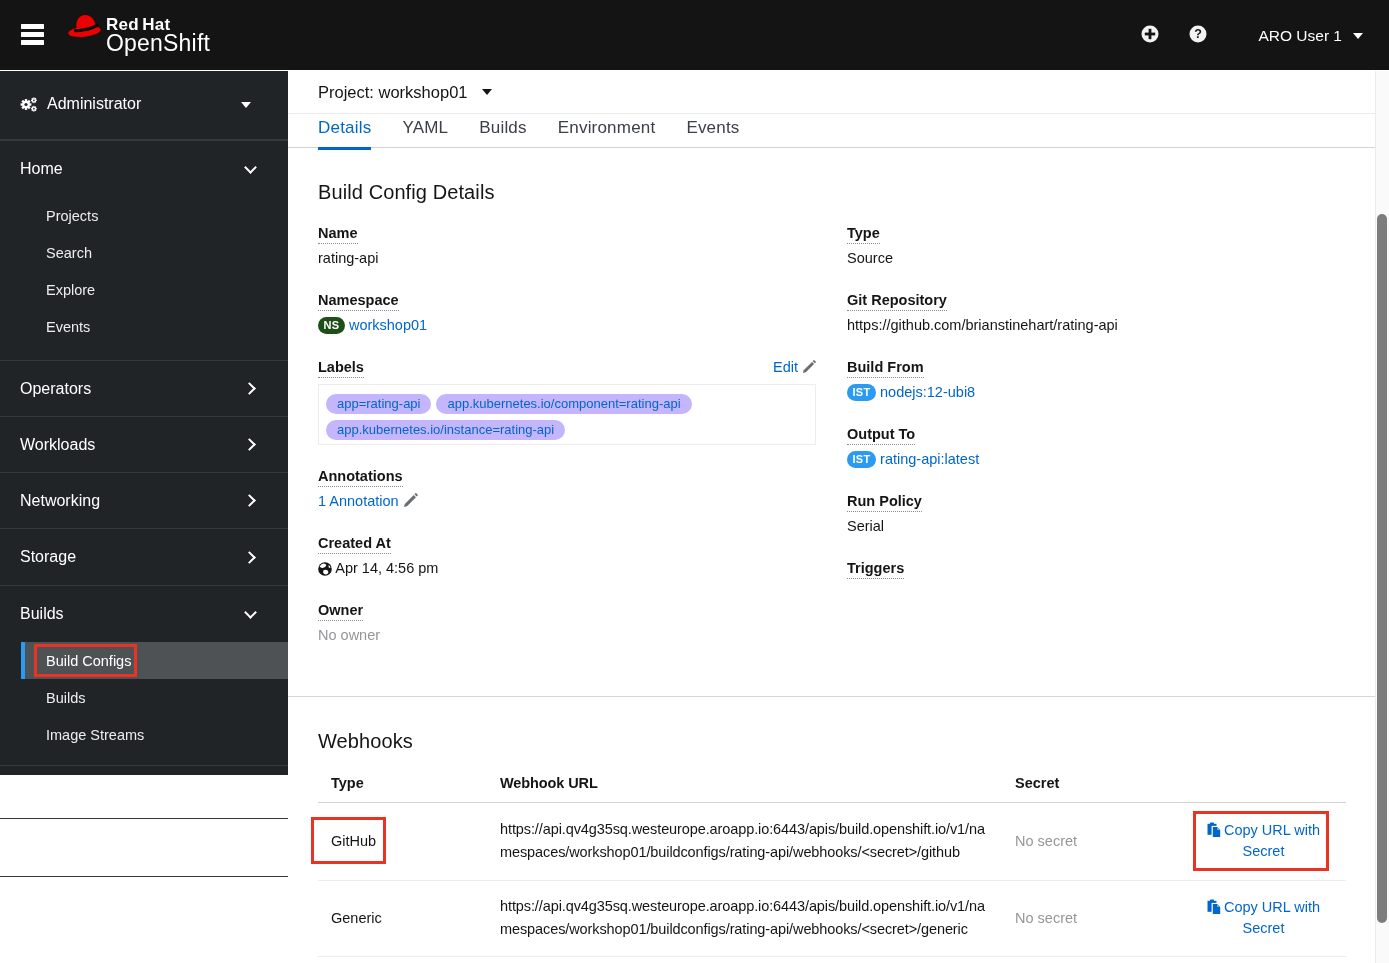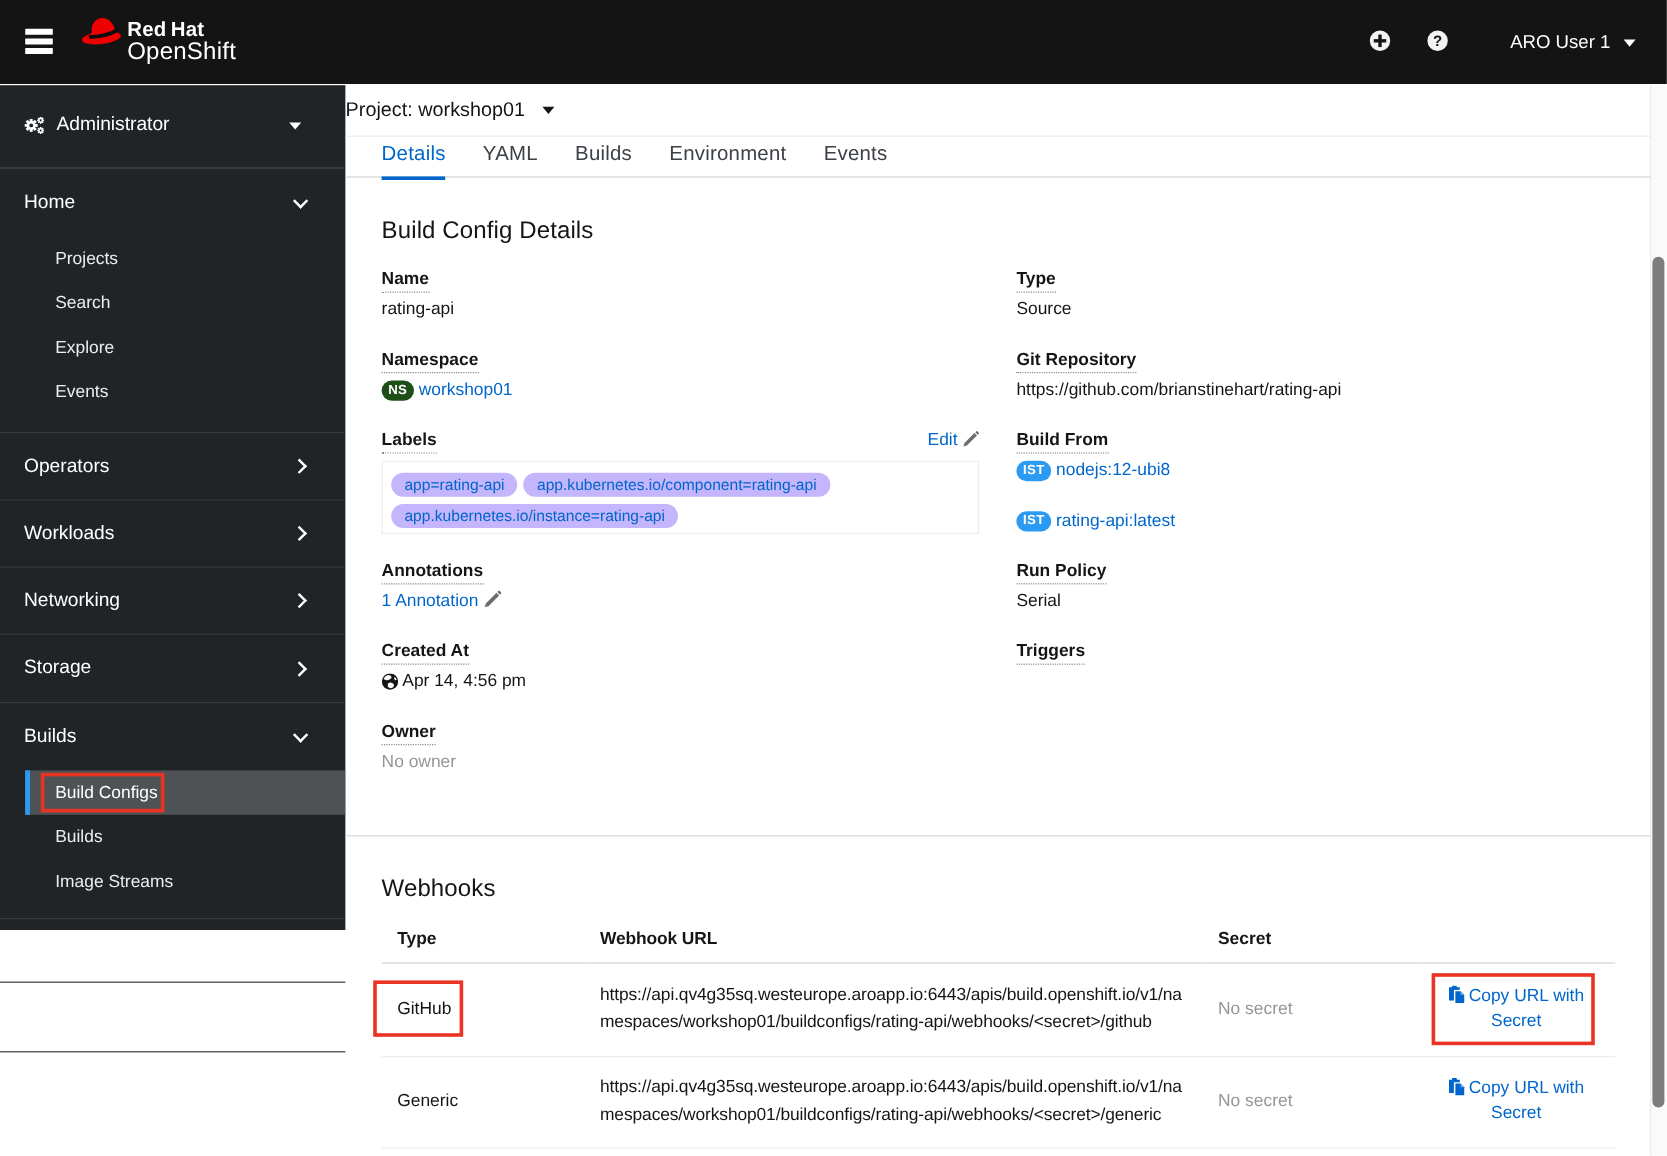--- a/index.html
+++ b/index.html
@@ -6,21 +6,21 @@
 html,body { width:1389px; height:963px; overflow:hidden; background:#fff;
   font-family:"Liberation Sans", sans-serif; color:#151515; }
 
 
 .masthead { position:absolute; left:0; top:0; width:1389px; height:70px; background:#141414; }
 .burger { position:absolute; left:21px; top:24px; width:23px; }
 .burger div { height:4.5px; background:#fff; margin-bottom:3.5px; border-radius:0.5px; }
 .logo { position:absolute; left:66px; top:11px; }
 .logo-text { position:absolute; left:106px; top:15px; color:#fff; line-height:19px; }
 .logo-rh { font-weight:bold; font-size:17px; letter-spacing:0.2px; }
-.logo-os { font-weight:normal; font-size:20px; letter-spacing:0.2px; }
+.logo-os { font-weight:normal; font-size:23px; letter-spacing:0.2px; }
 .mast-ico { position:absolute; top:25px; }
 .user { position:absolute; top:0; height:71px; right:26px; color:#fff; font-size:15.5px;
   display:flex; align-items:center; }
 .caret { display:inline-block; width:0; height:0; border-left:5px solid transparent;
   border-right:5px solid transparent; border-top:6px solid #fff; }
 .user .caret { margin-left:11px; }
 
 
 .sidebar { position:absolute; left:0; top:71px; width:288px; height:704px; background:#212427; }
 .persp { height:69px; border-bottom:1px solid #35393d; position:relative; color:#fff; }
@@ -37,21 +37,21 @@
 .sub { list-style:none; }
 .sub li { height:37px; display:flex; align-items:center; padding-left:46px;
   color:#ededed; font-size:14.5px; position:relative; }
 .sub li.cur { background:linear-gradient(to right, rgba(0,0,0,0) 21px, #4f5255 21px); color:#fff; }
 .sub li.cur::before { content:""; position:absolute; left:21px; top:0; bottom:0; width:4px; background:#2b9af3; }
 .sub li.cur { padding-left:46px; }
 .pad15 { height:15px; }
 
 
 .main { position:absolute; left:288px; top:71px; width:1089px; height:892px; background:#fff; }
-.projectbar { height:43px; border-bottom:1px solid #ebebeb; display:flex; align-items:center; font-size:16.5px; }
+.projectbar { height:43px; border-bottom:1px solid #ebebeb; display:flex; align-items:center; padding-left:30px; font-size:16.5px; }
 .projectbar .caret { border-top-color:#151515; margin-left:14px; }
 .tabs { height:34px; border-bottom:1px solid #d2d2d2; padding-left:30px; display:flex; }
 .tab { font-size:17px; letter-spacing:0.2px; color:#3c4147; margin-right:31px; padding-top:4px; height:34px; }
 .tab.active { color:#0066cc; border-bottom:3px solid #0066cc; height:36px; }
 
 .sec1 { padding:32px 32px 0 30px; height:548px; }
 h2 { font-size:20px; font-weight:500; line-height:24px; letter-spacing:0.1px; }
 .grid { display:grid; grid-template-columns:498px 499px; column-gap:31px; margin-top:19px; }
 .dt { height:20px; font-weight:bold; font-size:14.5px; line-height:20px; position:relative; }
 .dt > span:not(.editlink) { display:inline-block; line-height:20px; border-bottom:1px dotted #8a8d90; }
@@ -239,20 +239,21 @@
         <div class="dt"><span>Owner</span></div>
         <div class="dd muted">No owner</div>
       </div>
       <div class="col">
         <div class="dt"><span>Type</span></div>
         <div class="dd">Source</div>
         <div class="dt"><span>Git Repository</span></div>
         <div class="dd">https://github.com/brianstinehart/rating-api</div>
         <div class="dt"><span>Build From</span></div>
         <div class="dd"><span class="badge ist">IST</span> <a class="blue" href="#">nodejs:12-ubi8</a></div>
+        <div class="dt"><span>Output To</span></div>
         <div class="dd"><span class="badge ist">IST</span> <a class="blue" href="#">rating-api:latest</a></div>
         <div class="dt"><span>Run Policy</span></div>
         <div class="dd">Serial</div>
         <div class="dt"><span>Triggers</span></div>
       </div>
     </div>
   </div>
   <div class="sec2">
     <h2>Webhooks</h2>
     <table>

